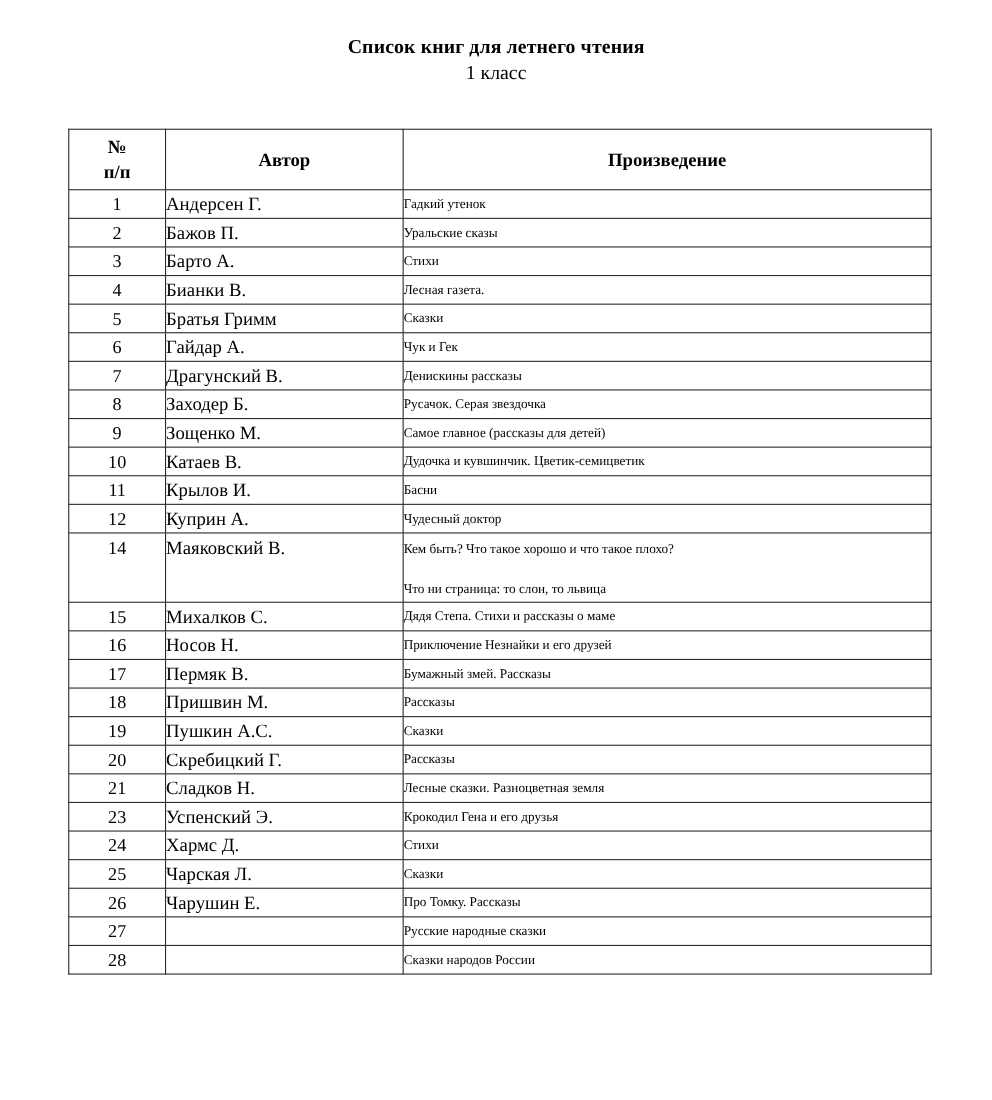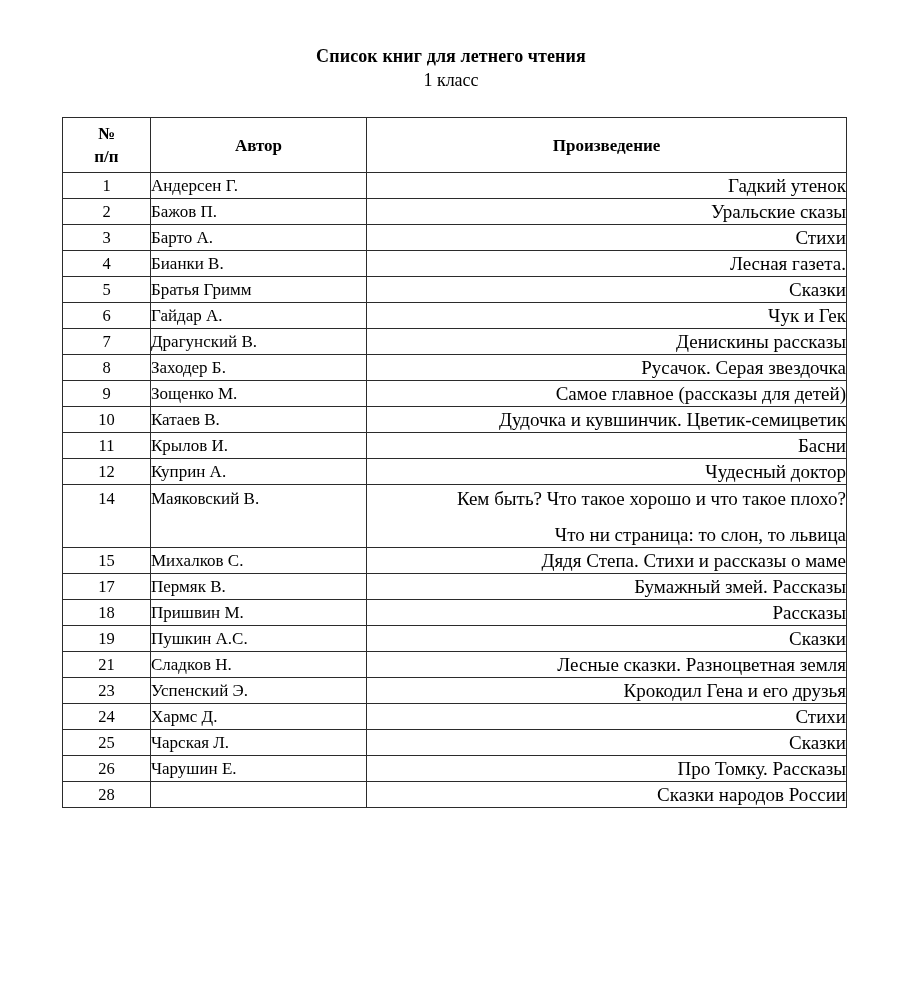--- a/index.html
+++ b/index.html
@@ -19,21 +19,21 @@
     width: 902px;
     height: 1000px;
     background: #ffffff;
     box-sizing: border-box;
   }
   .doc-title {
     text-align: center;
     font-weight: bold;
     font-size: 18px;
     line-height: 24px;
-    padding-top: 44px;
+    padding-top: 30px;
     letter-spacing: 0.1px;
   }
   .doc-subtitle {
     text-align: center;
     font-weight: normal;
     font-size: 18px;
     line-height: 24px;
   }
   .table-wrap {
     position: absolute;
@@ -76,23 +76,23 @@
     font-size: 16.5px;
     padding: 0 2px;
   }
   td.author {
     text-align: left;
     padding-left: 10px;
     font-size: 17px;
     font-family: Liberation Serif, serif;
   }
   td.work {
-    text-align: right;
+    text-align: left;
     padding-left: 9px;
-    font-size: 19px;
+    font-size: 12px;
   }
   td.work .line2 {
     display: block;
     margin-top: 12px;
   }
   tr.tall td {
     height: 50px;
     vertical-align: middle;
   }
   tr.tall td.num, tr.tall td.author {
@@ -194,35 +194,45 @@
             <td class="num">14</td>
             <td class="author">Маяковский В.</td>
             <td class="work"><span>Кем быть? Что такое хорошо и что такое плохо?</span><span class="line2">Что ни страница: то слон, то львица</span></td>
           </tr>
           <tr>
             <td class="num">15</td>
             <td class="author">Михалков С.</td>
             <td class="work">Дядя Степа. Стихи и рассказы о маме</td>
           </tr>
           <tr>
+            <td class="num">16</td>
+            <td class="author">Носов Н.</td>
+            <td class="work">Приключение Незнайки и его друзей</td>
+          </tr>
+          <tr>
             <td class="num">17</td>
             <td class="author">Пермяк В.</td>
             <td class="work">Бумажный змей. Рассказы</td>
           </tr>
           <tr>
             <td class="num">18</td>
             <td class="author">Пришвин М.</td>
             <td class="work">Рассказы</td>
           </tr>
           <tr>
             <td class="num">19</td>
             <td class="author">Пушкин А.С.</td>
             <td class="work">Сказки</td>
           </tr>
           <tr>
+            <td class="num">20</td>
+            <td class="author">Скребицкий Г.</td>
+            <td class="work">Рассказы</td>
+          </tr>
+          <tr>
             <td class="num">21</td>
             <td class="author">Сладков Н.</td>
             <td class="work">Лесные сказки. Разноцветная земля</td>
           </tr>
           <tr>
             <td class="num">23</td>
             <td class="author">Успенский Э.</td>
             <td class="work">Крокодил Гена и его друзья</td>
           </tr>
           <tr>
@@ -234,20 +244,25 @@
             <td class="num">25</td>
             <td class="author">Чарская Л.</td>
             <td class="work">Сказки</td>
           </tr>
           <tr>
             <td class="num">26</td>
             <td class="author">Чарушин Е.</td>
             <td class="work">Про Томку. Рассказы</td>
           </tr>
           <tr>
+            <td class="num">27</td>
+            <td class="author"></td>
+            <td class="work">Русские народные сказки</td>
+          </tr>
+          <tr>
             <td class="num">28</td>
             <td class="author"></td>
             <td class="work">Сказки народов России</td>
           </tr>
         </tbody>
     </table>
   </div>
 
 </div>
 

